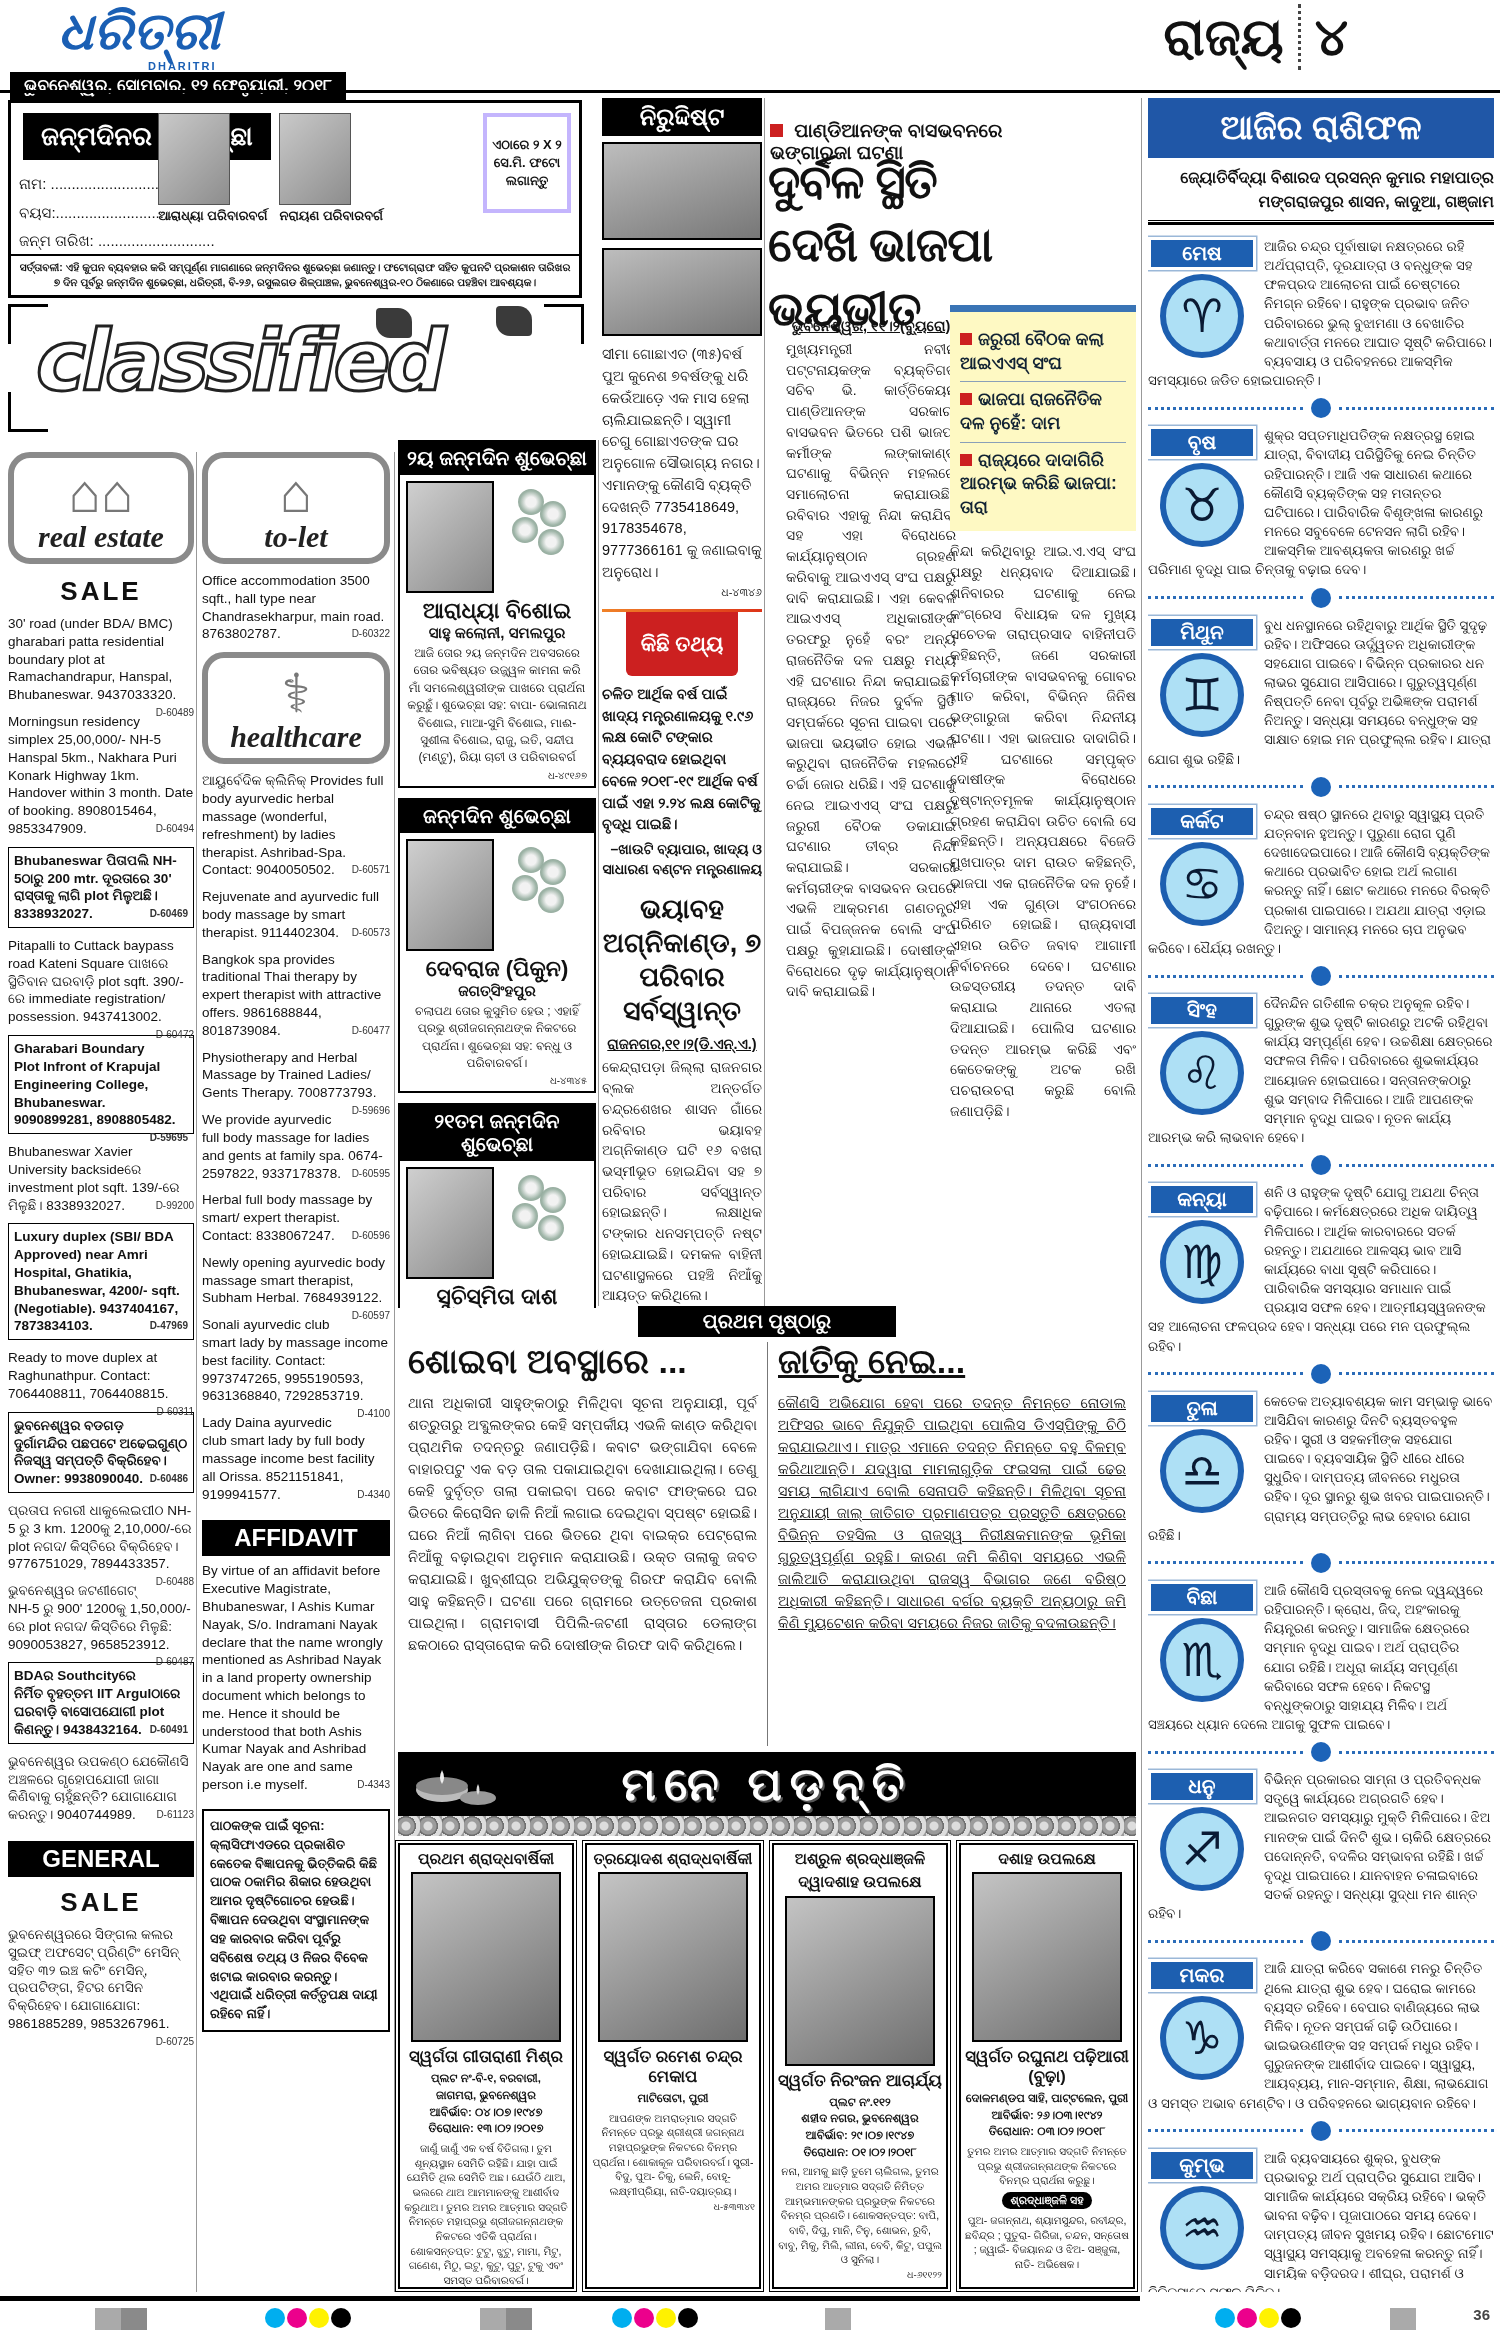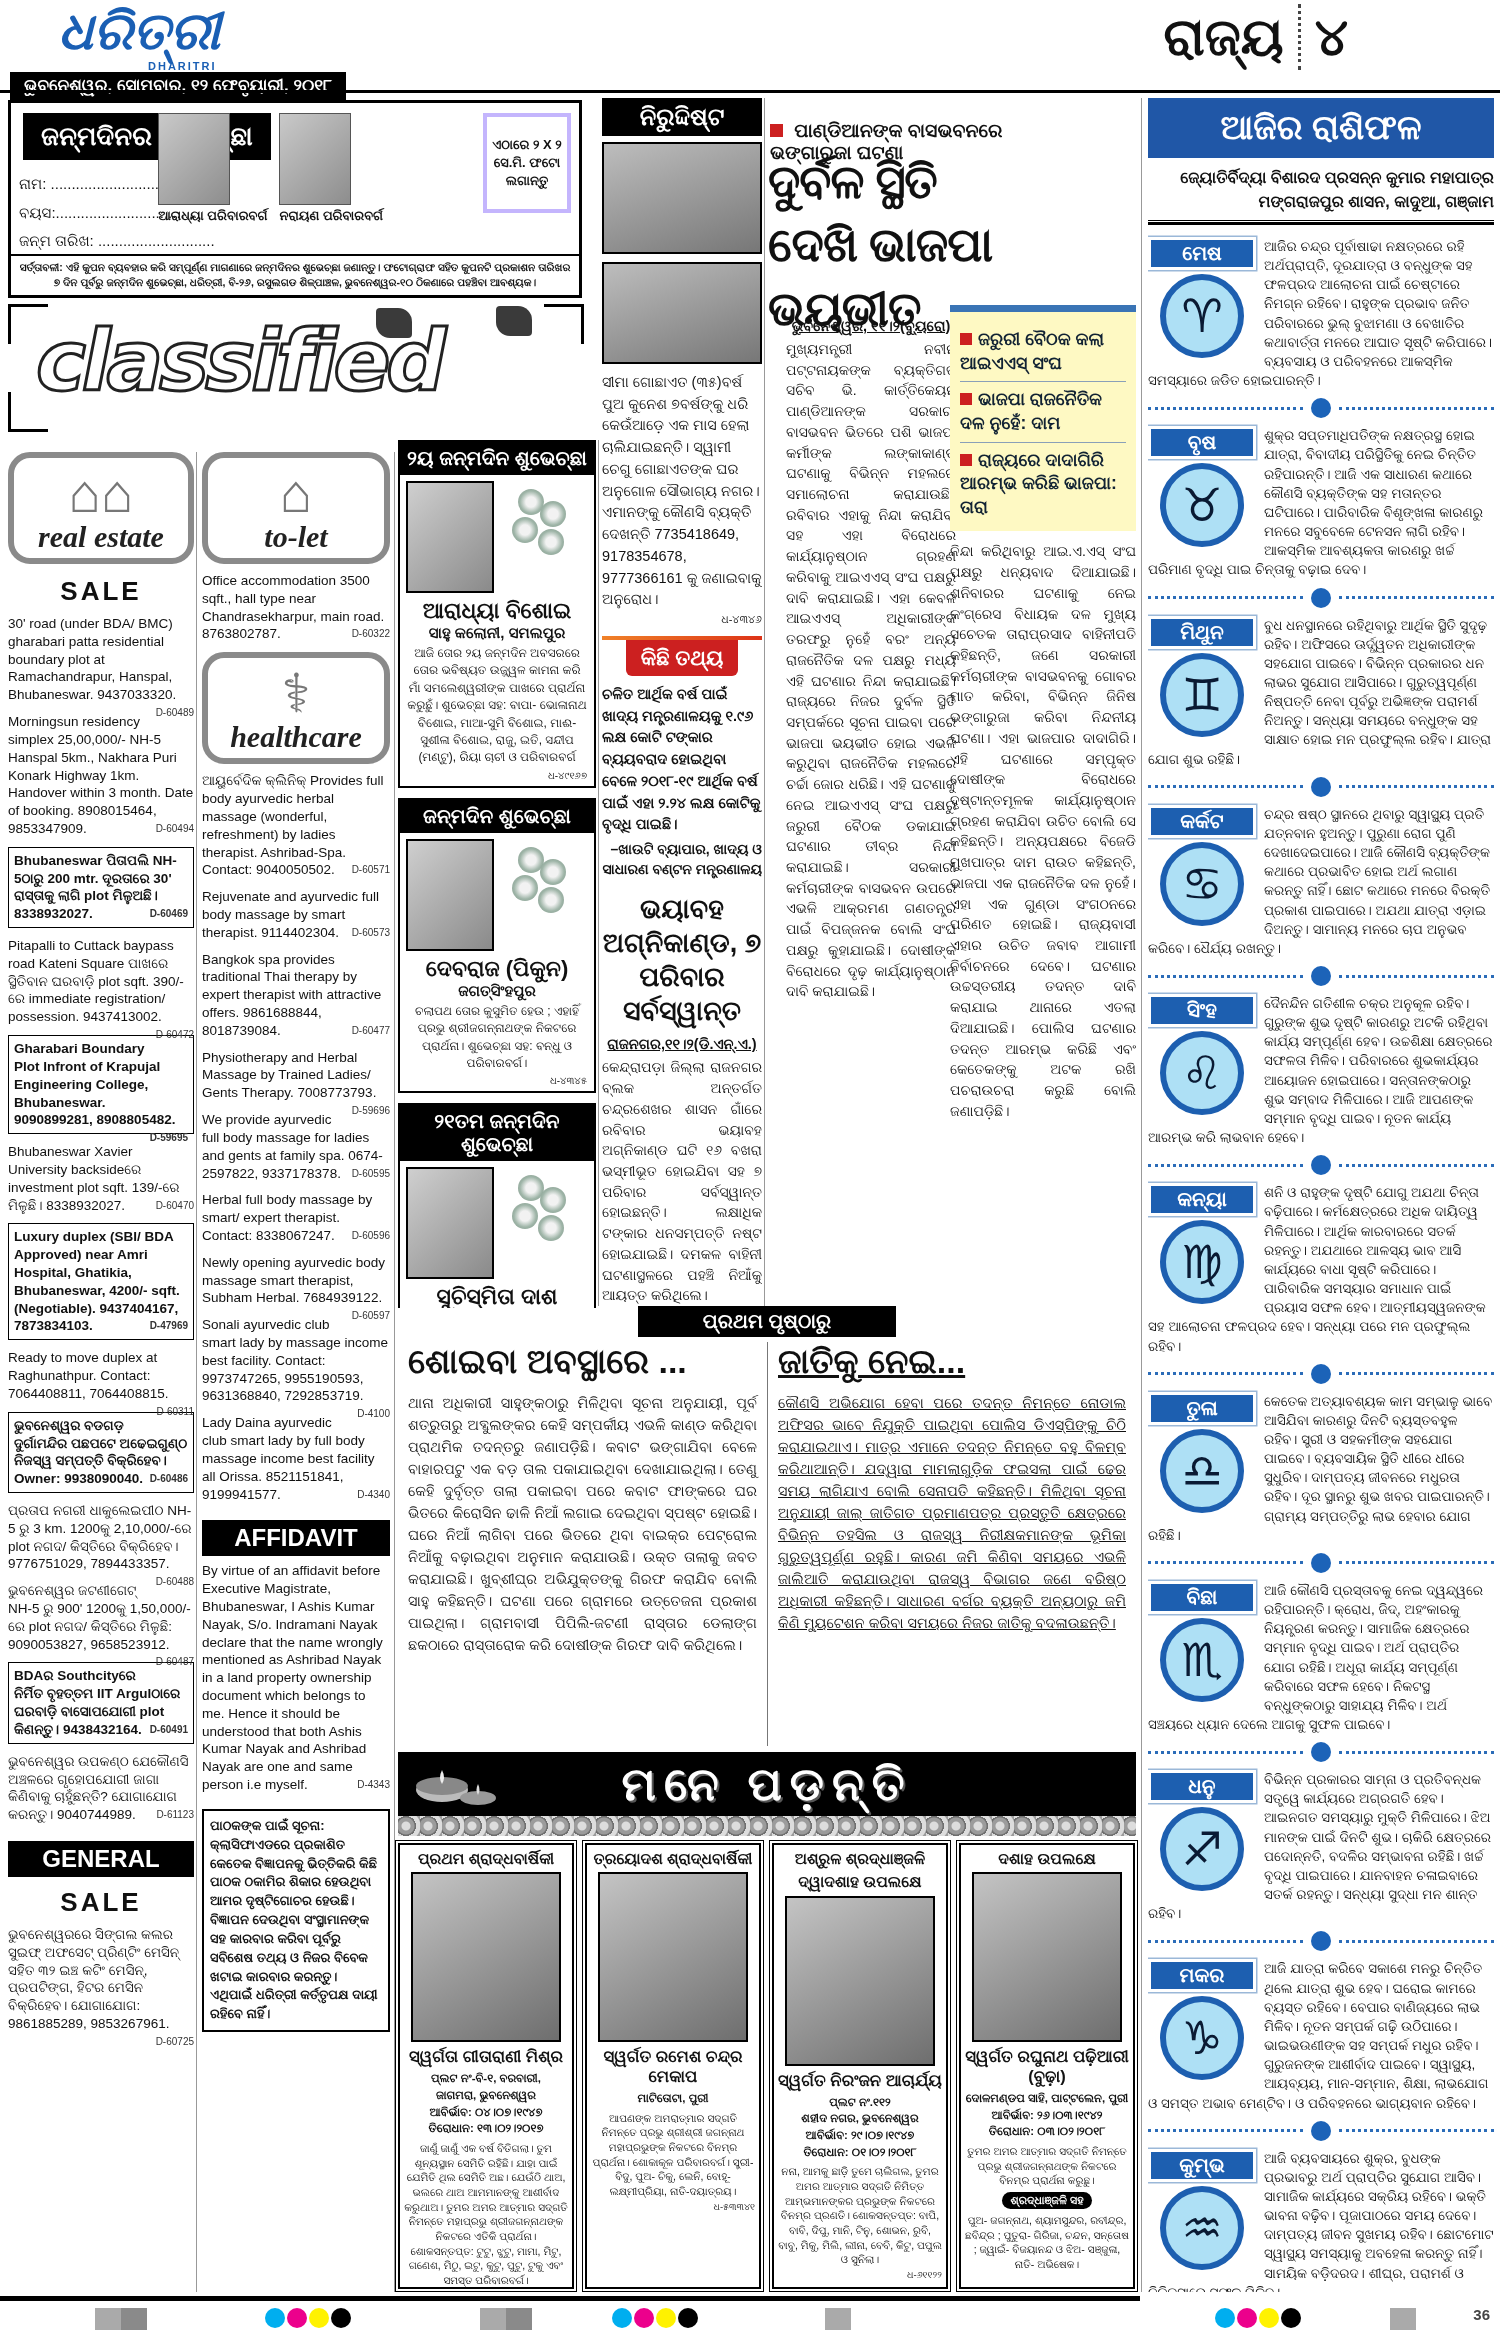--- a/index.html
+++ b/index.html
@@ -61,21 +61,21 @@
   .bcard-ref { text-align:right; font-size:10px; padding:0 7px; }
 
   
   .missing-head { background:#000; color:#fff; text-align:center; font-size:24px; font-weight:bold; padding:5px 0; margin-bottom:6px; }
   .mphoto { border:2px solid #000; background:linear-gradient(160deg,#bdbdbd,#777); margin-bottom:8px; }
   .missing-text { font-size:14.5px; line-height:1.5; }
   .mini-ref { text-align:right; font-size:11px; margin-top:2px; }
 
   
   .orange-bar { height:7px; background:linear-gradient(90deg,#f08228,#dd3318); margin:10px 0 0; }
-  .fact-head { background:#cc2020; color:#fff; text-align:center; font-size:21px; font-weight:bold; padding:6px 0; width:70%; margin:0 auto 8px; border-radius:0 0 6px 6px; }
+  .fact-head { background:#cc2020; color:#fff; text-align:center; font-size:21px; font-weight:bold; padding:20px 0; width:70%; margin:0 auto 8px; border-radius:0 0 6px 6px; }
   .fact-text { font-size:14.5px; font-weight:bold; line-height:1.5; }
   .fact-attr { font-size:14px; font-weight:bold; text-align:right; margin-top:4px; line-height:1.4; }
 
   
   .fire-head { font-size:27px; font-weight:bold; line-height:1.25; text-align:center; margin:14px 0 8px; }
   .dateline { font-size:14.5px; font-weight:bold; text-align:center; text-decoration:underline; margin-bottom:4px; }
   .newstext { font-size:14px; line-height:1.48; text-align:justify; }
 
   
   .kicker { position:absolute; left:770px; top:120px; width:244px; font-size:19px; font-weight:bold; }
@@ -215,21 +215,21 @@
           <span class="ad-ref">D-60472</span>
         </div>
 
         <div class="ad boxed">
           <span>Gharabari Boundary Plot Infront of Krapujal Engineering College, Bhubaneswar. 9090899281, 8908805482.</span>
           <span class="ad-ref">D-59695</span>
         </div>
 
         <div class="ad">
           <span>Bhubaneswar Xavier University backsideରେ investment plot sqft. 139/-ରେ ମିଳୁଛି। 8338932027.</span>
-          <span class="ad-ref">D-60470</span>
+          <span class="ad-ref">D-99200</span>
         </div>
 
         <div class="ad boxed">
           <span>Luxury duplex (SBI/ BDA Approved) near Amri Hospital, Ghatikia, Bhubaneswar, 4200/- sqft. (Negotiable). 9437404167, 7873834103.</span>
           <span class="ad-ref">D-47969</span>
         </div>
 
         <div class="ad">
           <span>Ready to move duplex at Raghunathpur. Contact: 7064408811, 7064408815.</span>
           <span class="ad-ref">D-60311</span>

